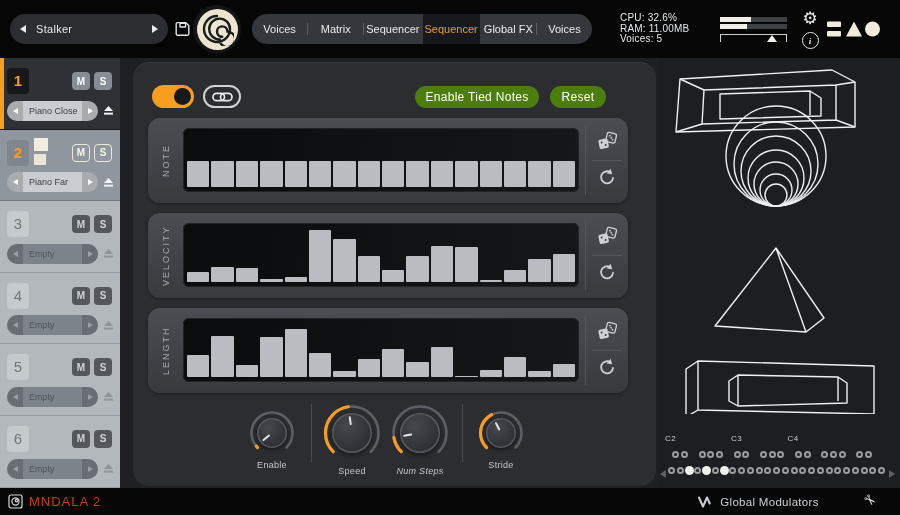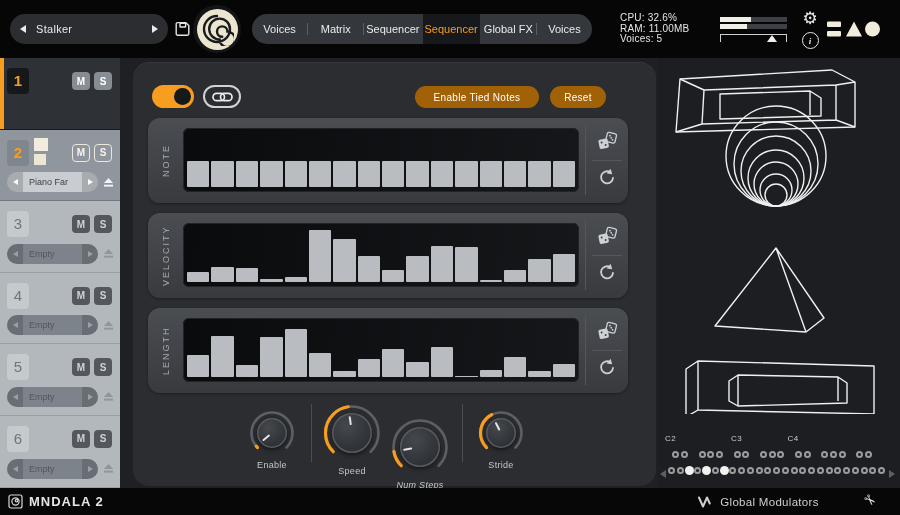--- a/index.html
+++ b/index.html
@@ -65,21 +65,21 @@
   .s-empty .dd-label{color:#51565c;}
   .eject{margin-left:5px;display:flex;}
   .s-active .eject,.s-selected .eject{color:#f2f3f4;}
   .s-empty .eject{color:#8f959a;}
   
   .center-bg{position:absolute;left:120px;top:58px;width:538px;height:430px;background:#1f2023;}
   .panel{position:absolute;left:133px;top:62px;width:523px;height:424px;border-radius:16px;background:#2b2d31;box-shadow:inset 0 1px 0 rgba(255,255,255,.05);}
   .toggle{position:absolute;left:19px;top:23px;width:42px;height:23px;border-radius:12px;background:#f79d20;cursor:pointer;}
   .toggle-knob{position:absolute;right:3px;top:3px;width:17px;height:17px;border-radius:50%;background:#17181a;}
   .link-btn{position:absolute;left:70px;top:23px;width:38px;height:23px;border-radius:12px;border:2px solid #cfd3d6;box-sizing:border-box;display:flex;align-items:center;justify-content:center;color:#e8eaec;cursor:pointer;background:transparent;}
-  .pill-btn{position:absolute;height:22px;border:none;border-radius:11px;background:#a16207;color:#fff;font-size:10px;font-family:inherit;letter-spacing:.3px;cursor:pointer;}
+  .pill-btn{position:absolute;height:22px;border:none;border-radius:11px;background:#4d7c0f;color:#fff;font-size:12px;font-family:inherit;letter-spacing:.3px;cursor:pointer;}
   .btn-etn{left:282px;top:24px;width:124px;}
   .btn-reset{left:417px;top:24px;width:56px;}
   .lanes{position:absolute;left:15px;top:56px;width:480px;}
   .lane{height:85px;margin-bottom:10px;border-radius:12px;background:linear-gradient(180deg,#4a4d52,#383a3e);display:flex;box-shadow:0 1px 3px rgba(0,0,0,.35);}
   .lane-label{width:35px;display:flex;align-items:center;justify-content:center;writing-mode:vertical-rl;transform:rotate(180deg);font-size:9px;letter-spacing:2px;color:#a6abb0;}
   .display{flex:1;position:relative;margin:10px 6px 11px 0;border-radius:6px;background:linear-gradient(100deg,#0a0b0d,#16171a);box-shadow:inset 0 0 0 1px #222327;cursor:pointer;}
   .bars{position:absolute;left:4px;right:4px;bottom:5px;top:2px;display:flex;align-items:flex-end;gap:2px;}
   .bar{flex:1;background:#b9bdc1;border-radius:1px;}
   .lane-icons{width:42px;margin:8px 0;border-left:1px solid #54575c;display:flex;flex-direction:column;align-items:stretch;}
   .icon-btn{flex:1;background:none;border:none;color:#ced1d4;display:flex;align-items:center;justify-content:center;cursor:pointer;padding:0;}
@@ -97,21 +97,21 @@
   .keyboard{position:absolute;left:0;top:356px;width:242px;height:74px;}
   .oct-label{position:absolute;top:20px;font-size:8px;color:#c9cdcf;letter-spacing:.5px;}
   .kdot{position:absolute;width:7px;height:7px;border-radius:50%;border:2px solid #979d9c;box-sizing:border-box;}
   .kdot.filled{width:9px;height:9px;border:none;background:#f1f3f0;}
   .kb-arrow{position:absolute;top:50px;}
   .kb-arrow .tri-l{border-right-color:#5c6065;}
   .kb-arrow .tri-r{border-left-color:#5c6065;}
   
   .footer{position:absolute;left:0;top:488px;width:900px;height:27px;background:#070708;}
   .f-left{position:absolute;left:8px;top:0;height:27px;display:flex;align-items:center;gap:6px;color:#d6d9db;}
-  .f-brand{font-size:13px;font-weight:bold;letter-spacing:1px;color:#e5e5e5;}
+  .f-brand{font-size:13px;font-weight:normal;letter-spacing:1px;color:#c2410c;}
   .f-right{position:absolute;left:658px;width:200px;top:0;height:27px;display:flex;align-items:center;justify-content:center;gap:7px;color:#ccd0d3;}
   .f-gm{font-size:11.5px;letter-spacing:.3px;}
   .scissors{position:absolute;left:864px;top:4px;font-size:14px;color:#e8eaec;transform:rotate(45deg);cursor:pointer;}
 </style>
 </head>
 <body>
 
 <div class="screen">
 
   <div class="topbar">
@@ -181,20 +181,37 @@
     </span>
   </div>
 
   <div class="sidebar">
       <div class="slot s-active">
         <div class="slot-row1">
           <span class="numbox">1</span>
           <span class="ms-wrap">
             <button class="ms">M</button>
             <button class="ms">S</button>
+          </span>
+        </div>
+        <div class="slot-row2">
+          <div class="dd">
+            <span class="dd-a">
+              <i class="tri tri-l"></i>
+            </span>
+            <span class="dd-label">Piano Close</span>
+            <span class="dd-a">
+              <i class="tri tri-r"></i>
+            </span>
+          </div>
+          <span class="eject">
+            <svg width="11" height="11" viewBox="0 0 11 11" fill="currentColor">
+              <polygon points="5.5,1 10,6 1,6"></polygon>
+              <rect x="1" y="7.7" width="9" height="1.9"></rect>
+            </svg>
           </span>
         </div>
       </div>
       <div class="slot s-selected">
         <div class="slot-row1">
           <span class="numbox">2</span>
           <span class="sqs">
             <span class="sq1"></span>
             <span class="sq2"></span>
           </span>
@@ -499,21 +516,21 @@
         <div class="knob" style="left: 190px; top: 342px; width: 58px;">
           <svg width="58" height="58">
             <circle cx="29" cy="29" r="26.5" fill="none" stroke="#5c6066" stroke-width="2.6" pathLength="360" stroke-dasharray="270 90" stroke-linecap="round" transform="rotate(135 29 29)"></circle>
             <circle cx="29" cy="29" r="26.5" fill="none" stroke="#f79d20" stroke-width="3.2" pathLength="360" stroke-dasharray="126.89999999999999 233.10000000000002" stroke-linecap="round" transform="rotate(135 29 29)"></circle>
           </svg>
           <div class="knob-body" style="width:40px;height:40px;left:9px;top:9px">
             <div class="ptr" style="transform:rotate(-8.100000000000009deg)"></div>
           </div>
           <div class="knob-label">Speed</div>
         </div>
-        <div class="knob" style="left: 258px; top: 356px; width: 58px; font-style: italic;">
+        <div class="knob" style="left: 258px; top: 342px; width: 58px; font-style: italic;">
           <svg width="58" height="58">
             <circle cx="29" cy="29" r="26.5" fill="none" stroke="#5c6066" stroke-width="2.6" pathLength="360" stroke-dasharray="270 90" stroke-linecap="round" transform="rotate(135 29 29)"></circle>
             <circle cx="29" cy="29" r="26.5" fill="none" stroke="#f79d20" stroke-width="3.2" pathLength="360" stroke-dasharray="35.1 324.9" stroke-linecap="round" transform="rotate(135 29 29)"></circle>
           </svg>
           <div class="knob-body" style="width:40px;height:40px;left:9px;top:9px">
             <div class="ptr" style="transform:rotate(-99.9deg)"></div>
           </div>
           <div class="knob-label">Num Steps</div>
         </div>
         <div class="knob" style="left: 345px; top: 348px; width: 46px;">

